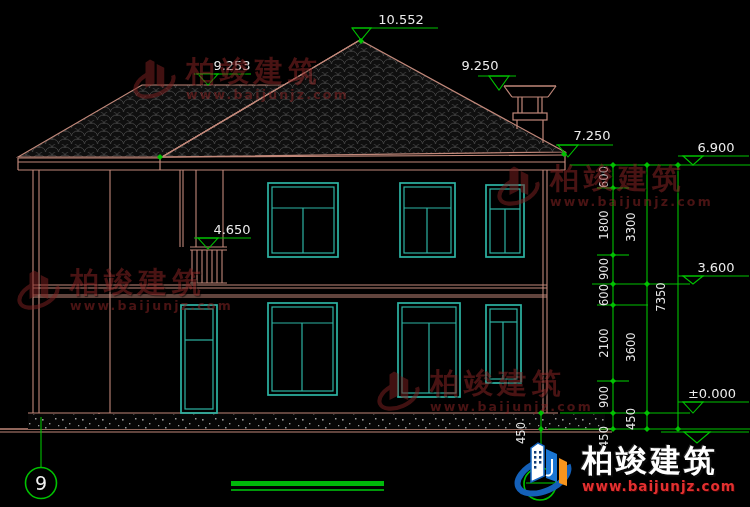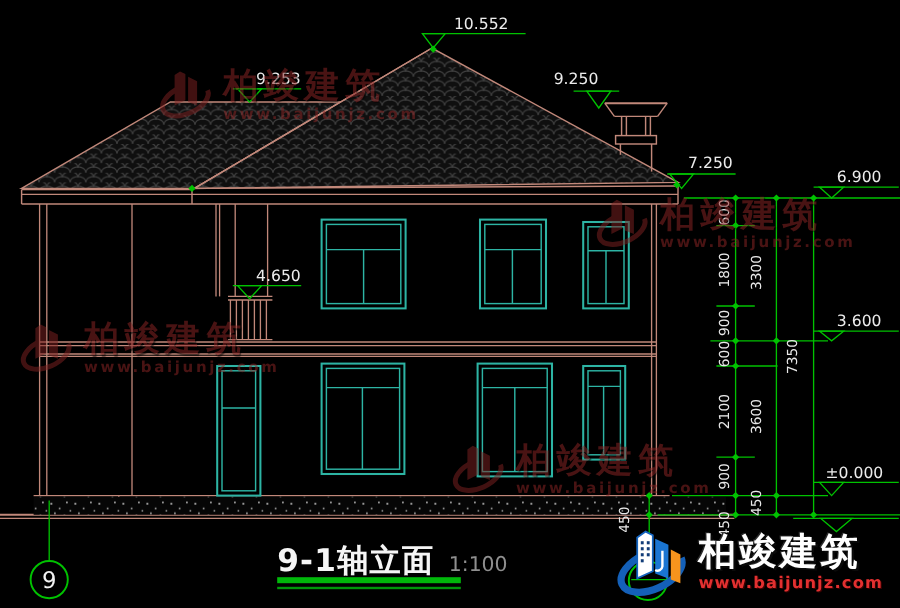--- a/index.html
+++ b/index.html
@@ -324,23 +324,20 @@
     <polygon points="18,10 24,6 30,9 30,38 18,44" fill="#7e2222"></polygon>
     <polygon points="33,12 43,17 43,44 33,40" fill="#7e2222"></polygon>
   </svg>
   <div class="col">
     <span class="cjk">柏竣建筑</span>
     <span class="url">www.baijunjz.com</span>
   </div>
 </div>
 
 
-<div class="titleblock">
-  <span class="t">9-1轴立面</span><span class="s">1:100</span>
-</div>
 <div class="bar1"></div>
 <div class="bar2"></div>
 
 
 <div class="brand">
   <svg width="64" height="66" viewBox="0 0 64 64">
     <ellipse cx="29" cy="39" rx="27" ry="15" fill="none" stroke="#1460b8" stroke-width="6" transform="rotate(-24 29 39)" stroke-dasharray="102 42"></ellipse>
     <polygon points="17,11 24,6 30,9 30,39 17,45" fill="#fff" stroke="#1565c0" stroke-width="1.5"></polygon>
     <g fill="#123c78">
       <rect x="20" y="14" width="2.4" height="2.6"></rect>

